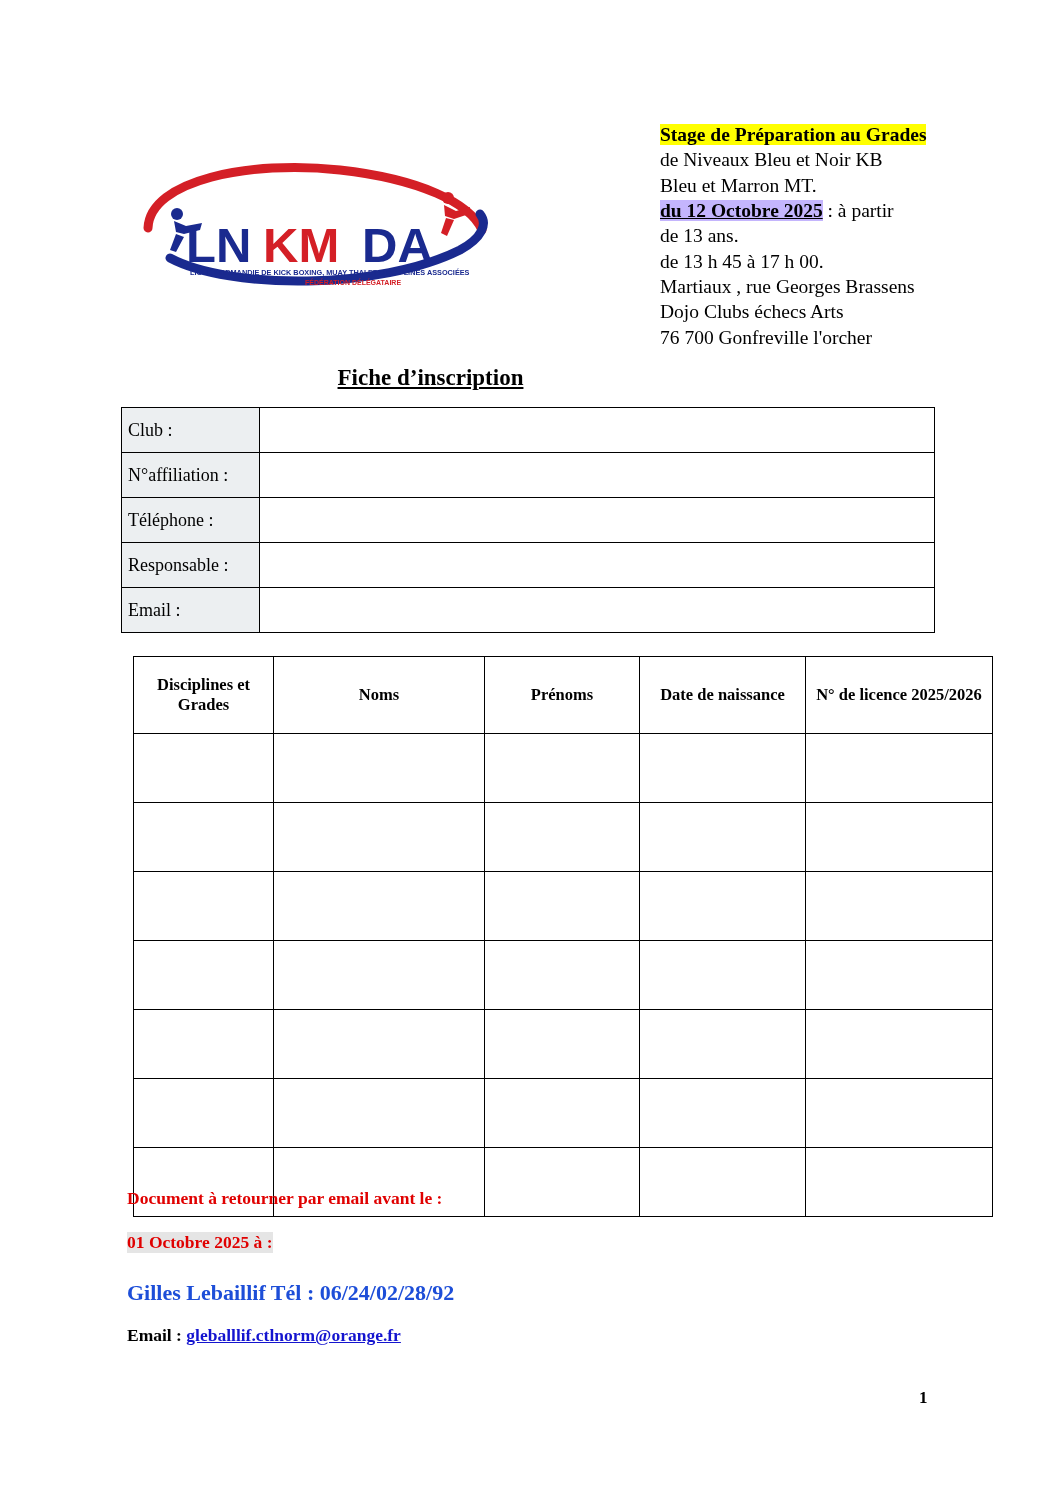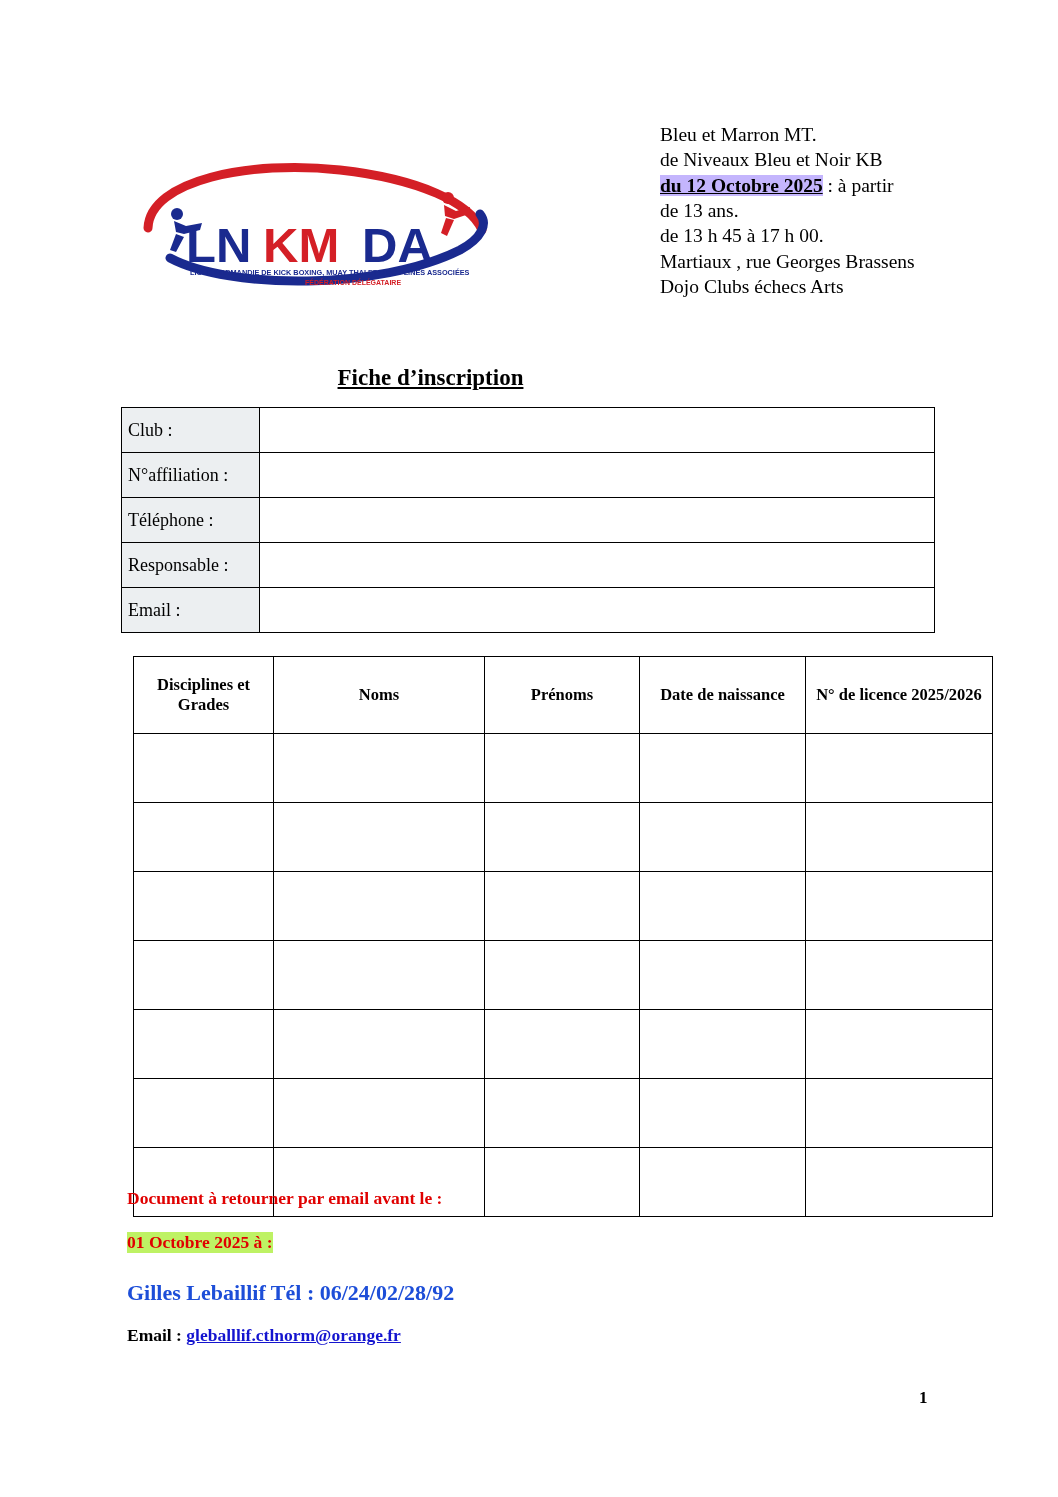--- a/index.html
+++ b/index.html
@@ -134,21 +134,21 @@
   }
   .note-return {
     top: 1188px;
     font-size: 17.5px;
     color: #e00000;
   }
   .note-date {
     top: 1232px;
     font-size: 17.5px;
     color: #e00000;
-    background: #bef264;
+    background: #e5e5e5;
   }
   .note-name {
     top: 1280px;
     font-size: 22px;
     color: #1d4ed8;
   }
   .note-email {
     top: 1325px;
     font-size: 17.5px;
     color: #000;
@@ -193,29 +193,31 @@
 
       <text x="56" y="104" font-family="Liberation Sans, sans-serif" font-size="49" font-weight="bold" fill="#1a2a8f">LN</text>
       <text x="133" y="104" font-family="Liberation Sans, sans-serif" font-size="49" font-weight="bold" fill="#d41f26">KM</text>
       <text x="232" y="104" font-family="Liberation Sans, sans-serif" font-size="49" font-weight="bold" fill="#1a2a8f">DA</text>
       <text x="60" y="117" font-family="Liberation Sans, sans-serif" font-size="7.3" font-weight="bold" fill="#1a2a8f">LIGUE NORMANDIE DE KICK BOXING, MUAY THAI ET DISCIPLINES ASSOCIÉES</text>
       <text x="175" y="127" font-family="Liberation Sans, sans-serif" font-size="7" font-weight="bold" fill="#d41f26">FÉDÉRATION DÉLÉGATAIRE</text>
     </svg>
   </div>
 
   <div class="header-block">
+    <div class="header-line"><span class="hl-yellow">Stage de Préparation au Grades</span></div>
+    <div class="header-line">de Niveaux Bleu et Noir KB</div>
     <div class="header-line">Bleu et Marron MT.</div>
-    <div class="header-line">de Niveaux Bleu et Noir KB</div>
     <div class="header-line">
       <span class="hl-yellow-u">du  12 Octobre 2025</span><span> : à partir</span>
     </div>
     <div class="header-line">de 13 ans.</div>
     <div class="header-line">de 13 h 45 à 17 h 00.</div>
     <div class="header-line">Martiaux , rue Georges Brassens</div>
     <div class="header-line">Dojo Clubs échecs Arts</div>
+    <div class="header-line">76 700 Gonfreville l'orcher</div>
   </div>
 </div>
 
 <div class="doc-title">Fiche d’inscription</div>
 
 <table class="info-table">
   <tbody>
     <tr>
       <td class="label">Club :</td>
       <td class="value"></td>

